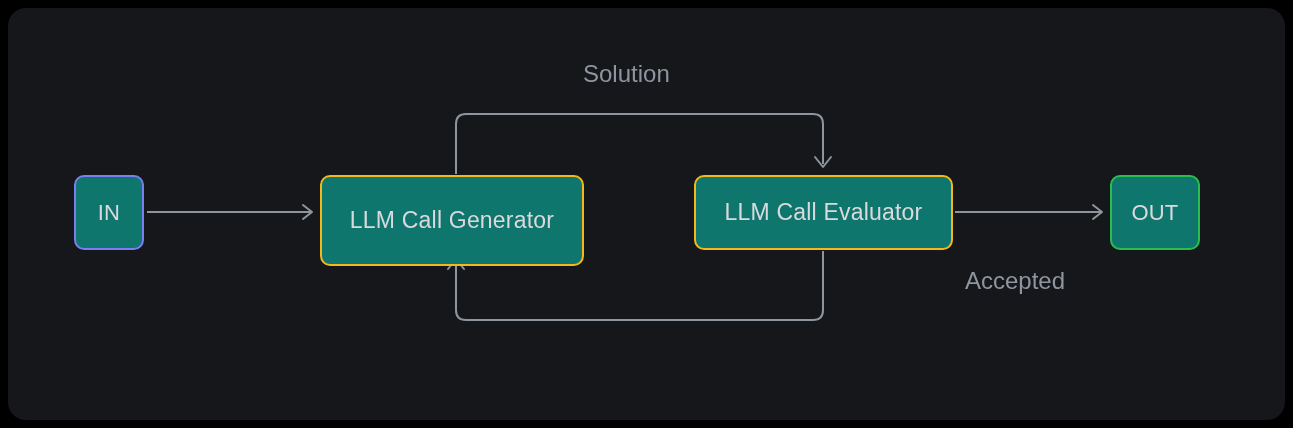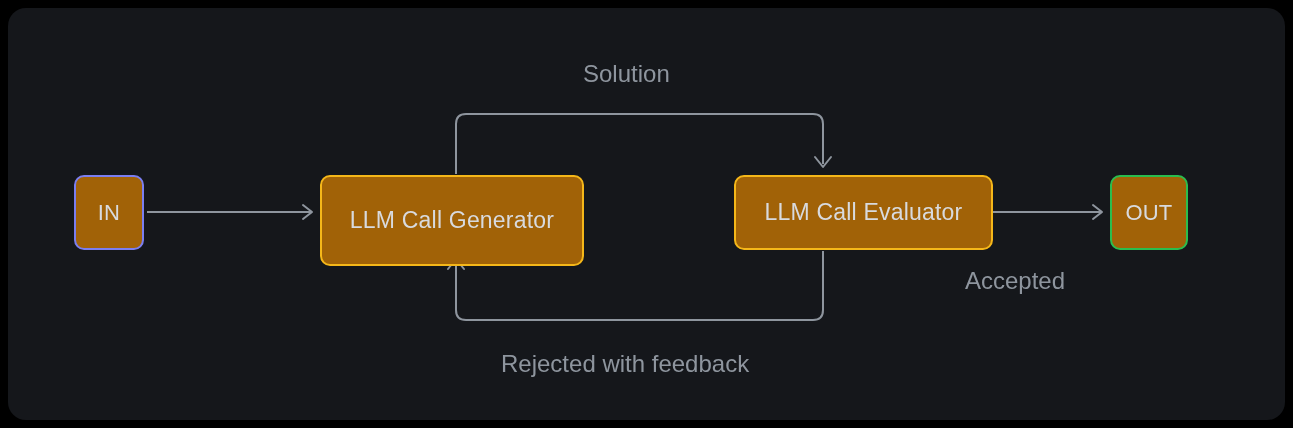--- a/index.html
+++ b/index.html
@@ -30,60 +30,59 @@
   .diagram-layer {
     position: absolute;
     left: 0;
     top: 0;
     width: 1293px;
     height: 428px;
   }
   .node {
     position: absolute;
     box-sizing: border-box;
-    background: #a16207;
+    background: #0f766e;
     border-radius: 10px;
     display: flex;
     align-items: center;
     justify-content: center;
     color: #d8dade;
     font-size: 23px;
     letter-spacing: 0.2px;
     white-space: nowrap;
   }
   .node-in {
     left: 74px;
     top: 175px;
     width: 70px;
     height: 75px;
     border: 2px solid #7b7ef0;
     font-size: 22px;
   }
   .node-out {
     left: 1110px;
     top: 175px;
-    width: 78px;
+    width: 90px;
     height: 75px;
     border: 2px solid #2bbd4e;
     font-size: 22px;
   }
   .node-generator {
     left: 320px;
     top: 175px;
     width: 264px;
     height: 91px;
     border: 2px solid #f5b719;
   }
   .node-evaluator {
     left: 694px;
     top: 175px;
     width: 259px;
     height: 75px;
     border: 2px solid #f5b719;
-    margin-left: 40px;
   }
   .edge-label {
     position: absolute;
     color: #8e959e;
     font-size: 24px;
     white-space: nowrap;
   }
   .label-solution {
     left: 583px;
     top: 60px;
@@ -139,17 +138,16 @@
   <div class="node node-evaluator">
     <span>LLM Call Evaluator</span>
   </div>
 
   <div class="node node-out">
     <span>OUT</span>
   </div>
 
   <div class="edge-label label-solution">Solution</div>
 
-  <div class="edge-label label-rejected">Rejected with feedback</div>
 
   <div class="edge-label label-accepted">Accepted</div>
 
 </div>
 
 </body></html>

